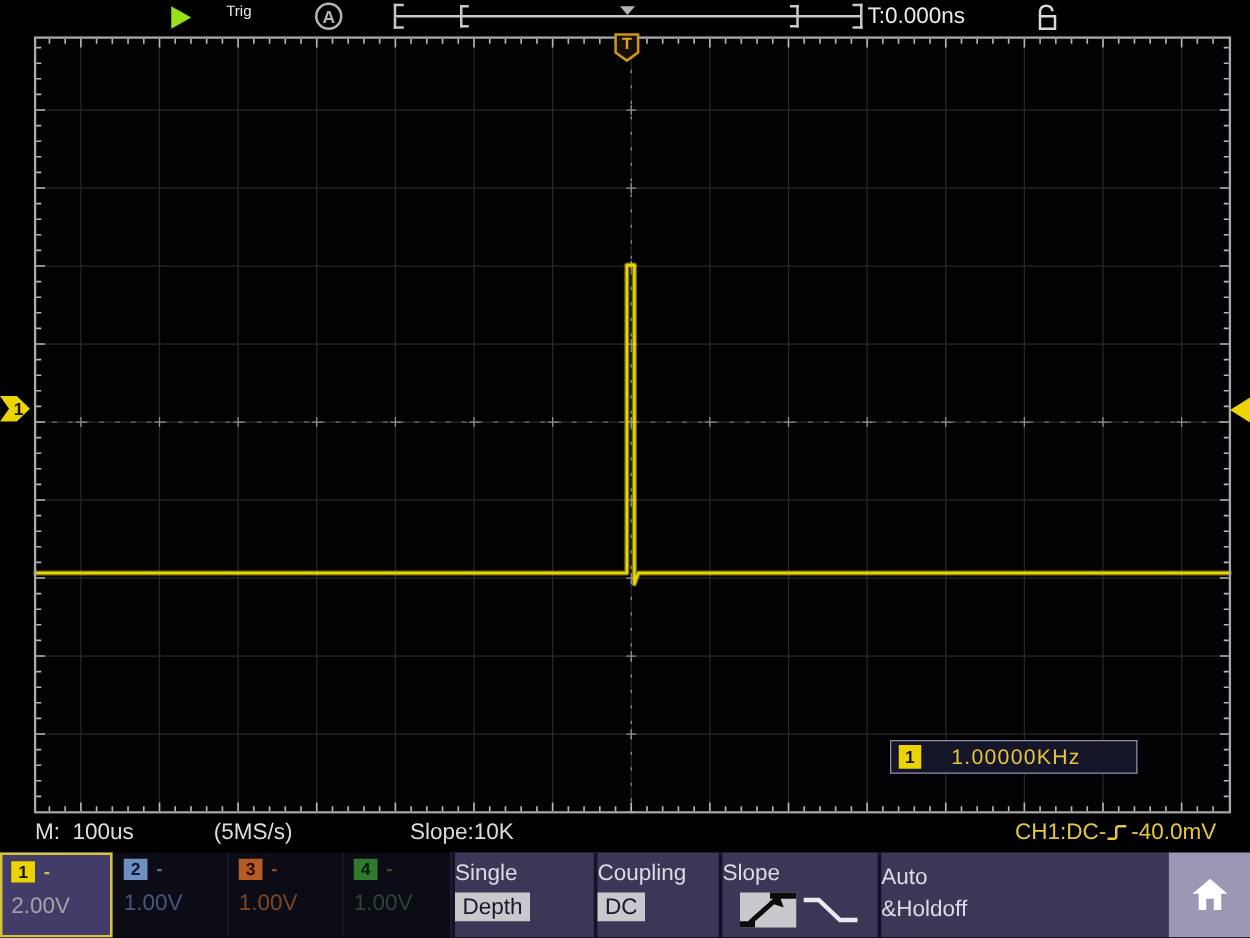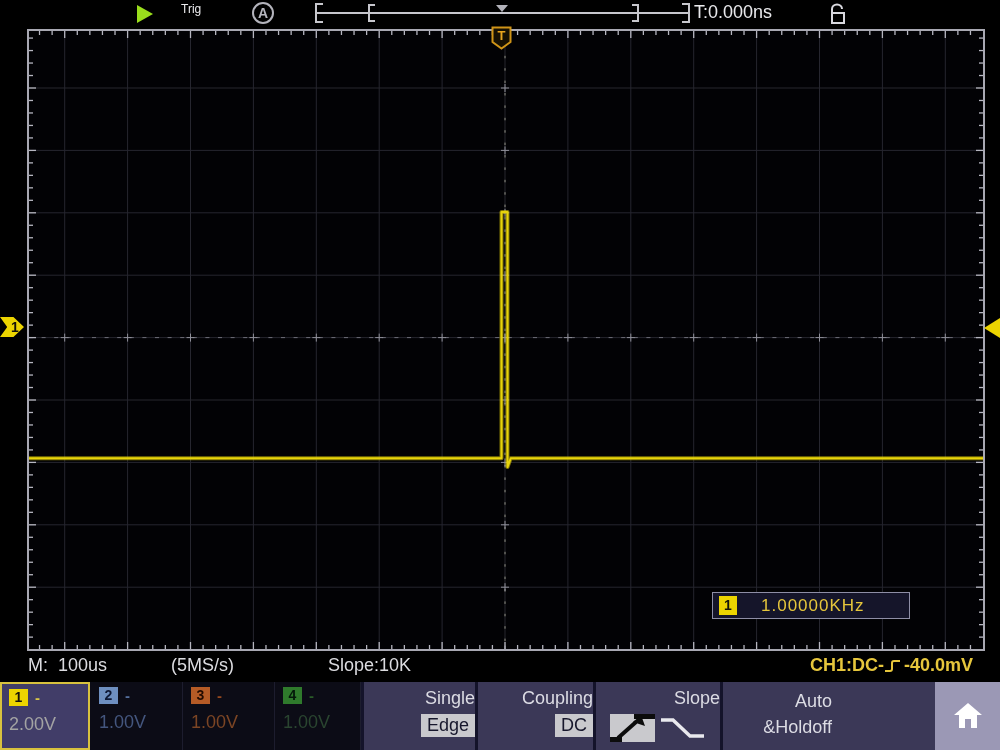--- a/index.html
+++ b/index.html
@@ -42,21 +42,21 @@
   #trig-level-marker { left:984px; top:318px; width:16px; height:20px; background:#ecd400;
     clip-path:polygon(100% 0, 100% 100%, 0 50%); }
 
   
   #statusbar { left:3px; top:651px; width:1000px; height:31px; background:#000; }
   .status-txt { position:absolute; top:4px; color:#dcdce0; font-size:18px; white-space:pre; }
   #st-timebase { left:25px; }
   #st-rate { left:168px; }
   #st-depth { left:325px; }
   #st-trig { position:absolute; right:30px; top:4px; color:#e6c63c; font-size:18px;
-    display:flex; align-items:center;font-weight:bold; }
+    display:flex; align-items:center; }
 
   
   #bottombar { left:0; top:682px; width:1000px; height:68px; background:#0c0c16; }
   .chbox { position:absolute; top:0; height:68px; padding:5px 7px; border-right:1px solid #1d1d2e; }
   #ch1-box { left:0; width:90px; background:#413d68; border:2px solid #d8c23e; }
   #ch2-box { left:92px; width:91px; }
   #ch3-box { left:184px; width:91px; }
   #ch4-box { left:276px; width:85px; }
   .chrow { display:flex; align-items:center; }
   .chbadge { width:19px; height:17px; font-size:14px; font-weight:bold; text-align:center; line-height:17px; }
@@ -69,21 +69,21 @@
   #ch2-box .chdash { color:#55709e; }
   #ch2-box .chvolts { color:#44567e; }
   #ch3-box .chbadge { background:#b55b26; color:#230b00; }
   #ch3-box .chdash { color:#96491e; }
   #ch3-box .chvolts { color:#7c4524; }
   #ch4-box .chbadge { background:#2f7a2c; color:#04190a; }
   #ch4-box .chdash { color:#2a5c28; }
   #ch4-box .chvolts { color:#2a4530; }
 
   #menu { position:absolute; left:361px; top:0; width:574px; height:68px; background:#3b3857; display:flex; }
-  .mbtn { position:relative; height:68px; border-left:3px solid #14132a; text-align:right; }
+  .mbtn { position:relative; height:68px; border-left:3px solid #14132a; text-align:left; }
   .mbtn .mlabel { margin-top:6px; font-size:18px; color:#dcdce4; }
   .mchip { display:inline-block; margin-top:5px; background:#c9c9cd; color:#17172c;
     font-size:18px; padding:0 6px; line-height:23px; }
   .slope-icons { margin-top:4px; display:flex; justify-content:center; align-items:center; gap:4px; }
   #home-btn { position:absolute; left:935px; top:0; width:65px; height:68px; background:#9b98b5;
     display:flex; align-items:center; justify-content:center; }
   .m2line { margin-top:6px; font-size:18px; color:#dcdce4; line-height:26px; }
 </style>
 </head>
 <body>
@@ -468,23 +468,23 @@
       <div class="chrow">
         <span class="chbadge">4</span>
         <span class="chdash">-</span>
       </div>
       <div class="chvolts">1.00V</div>
     </div>
 
     <div id="menu">
       <div class="mbtn" style="width:114px">
         <div class="mlabel">Single</div>
-        <span class="mchip">Edge</span>
-      </div>
-      <div class="mbtn" style="width:118px">
+        <span class="mchip">Depth</span>
+      </div>
+      <div class="mbtn" style="width:100px">
         <div class="mlabel">Coupling</div>
         <span class="mchip">DC</span>
       </div>
       <div class="mbtn" style="width:127px">
         <div class="mlabel">Slope</div>
         <div class="slope-icons">
           <svg width="46" height="30" viewBox="0 0 46 30">
             <rect x="0" y="1" width="45" height="28" fill="#c9c9cd"></rect>
             <rect x="24" y="1" width="21" height="5" fill="#0c0c0c"></rect>
             <rect x="0" y="24" width="12" height="5" fill="#0c0c0c"></rect>

